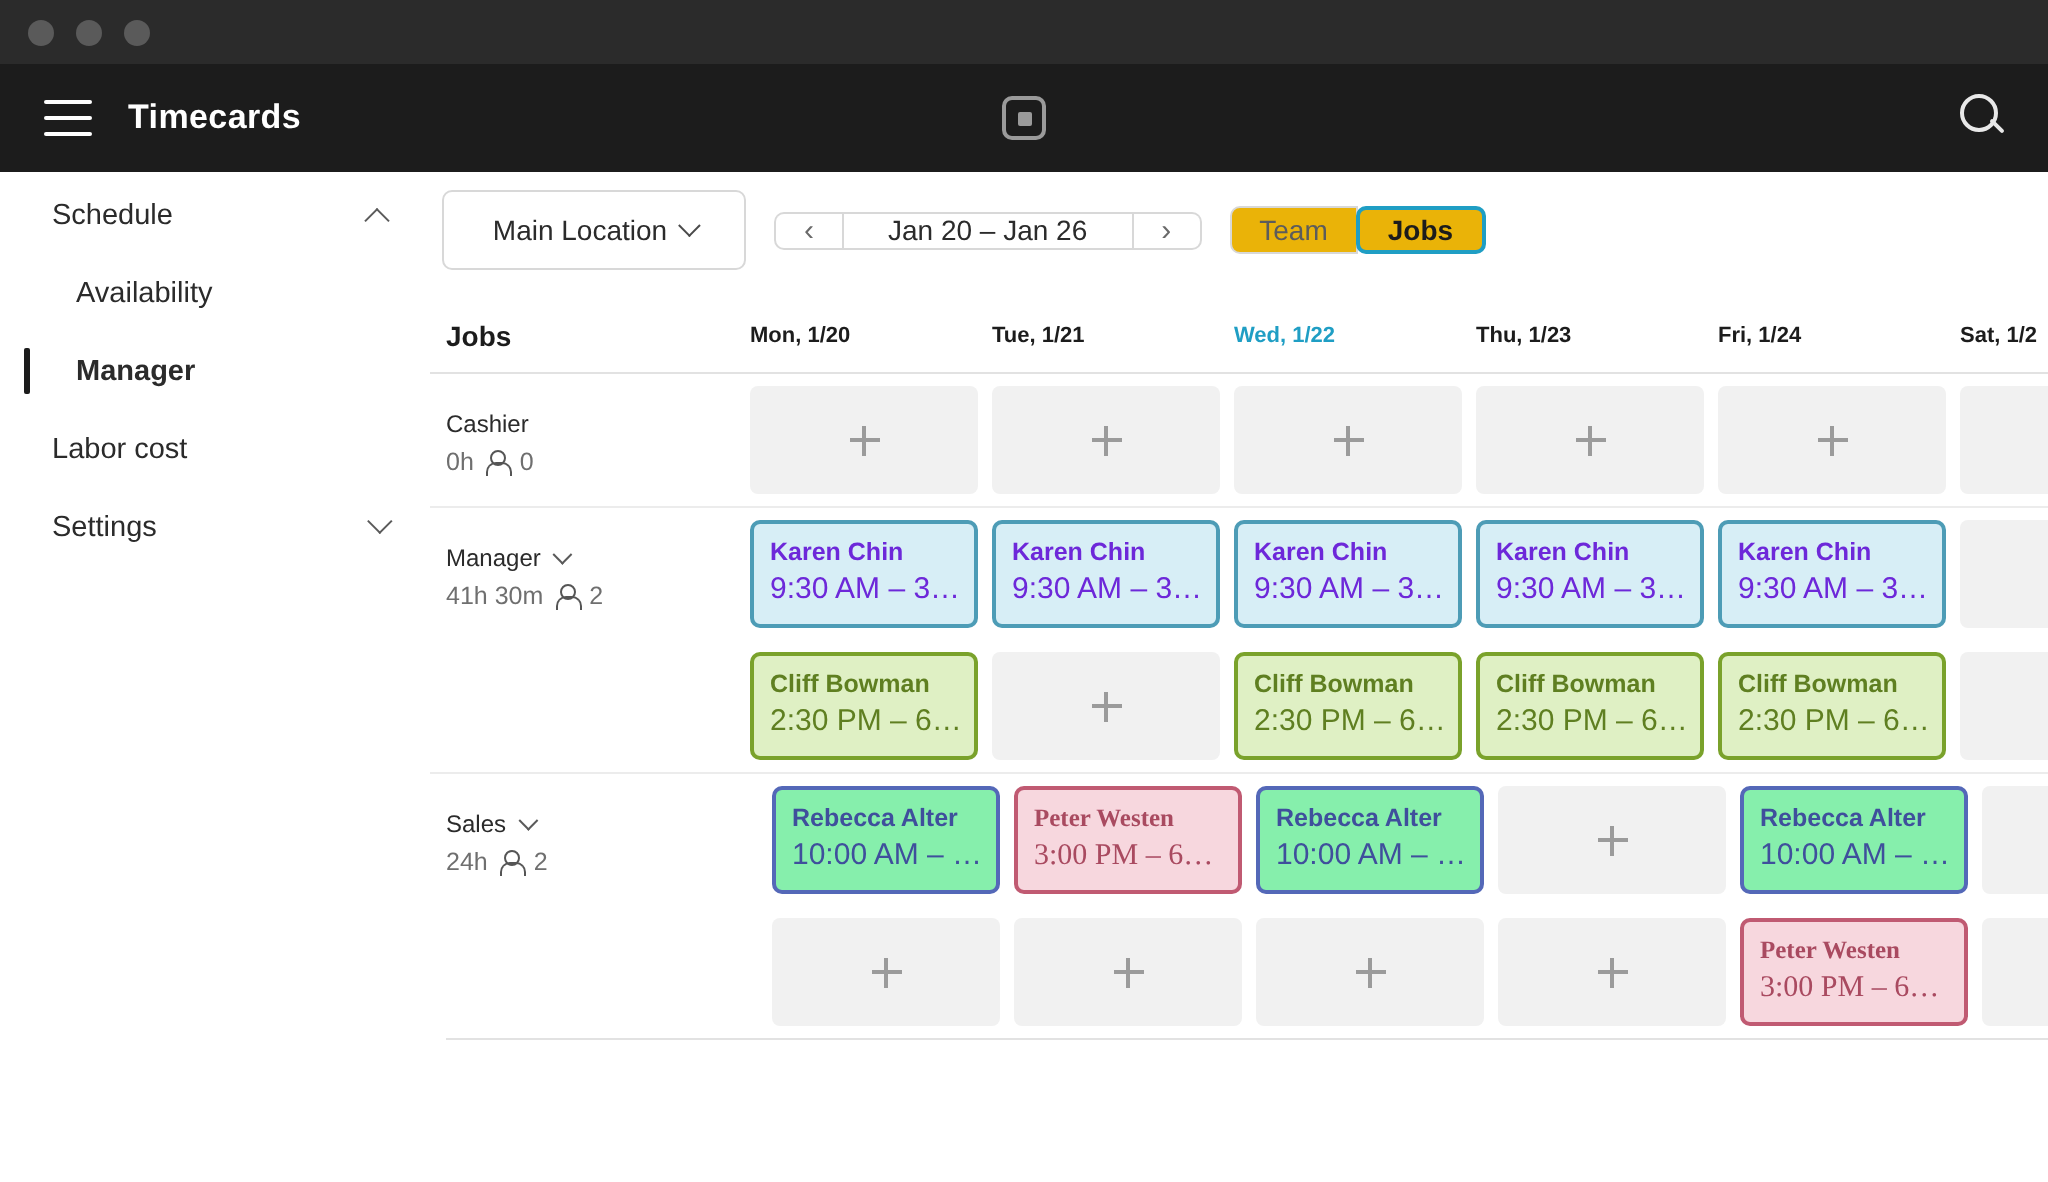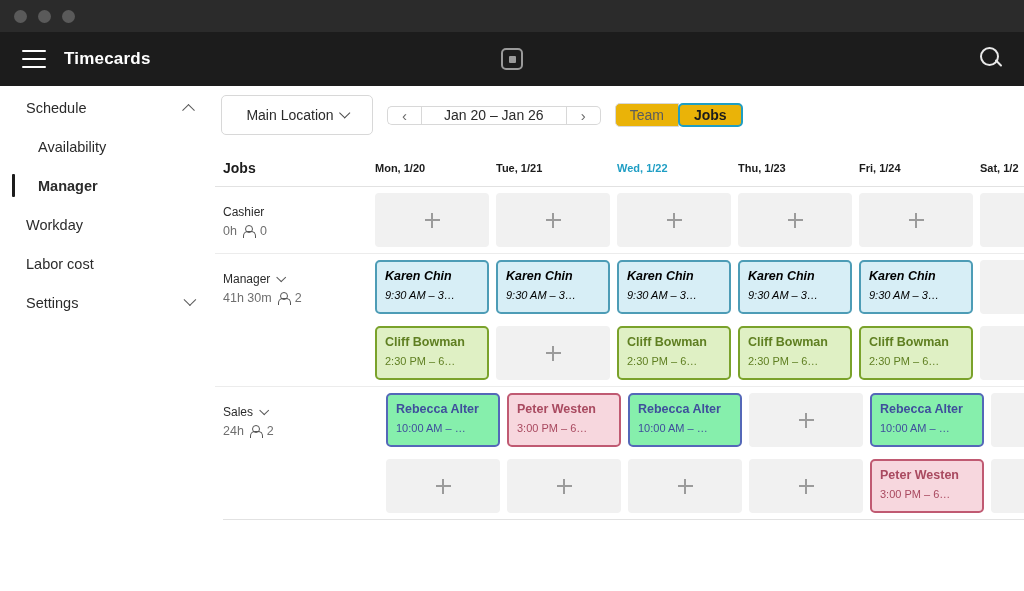--- a/index.html
+++ b/index.html
@@ -142,31 +142,31 @@
   .plus::before, .plus::after { content:''; position:absolute; background:#9b9b9b; }
   .plus::before { left: 6.5px; top: 0; width: 2px; height: 15px; }
   .plus::after  { top: 6.5px; left: 0; height: 2px; width: 15px; }
 
   .shift {
     height: 54px; border-radius: 5px; border: 2px solid; padding: 7px 8px 0 8px;
     cursor: pointer; overflow: hidden;
   }
   .shift .nm { font-size: 12.5px; font-weight: bold; line-height: 15px;
     white-space: nowrap; overflow: hidden; }
-  .shift .tm { font-size: 11px; line-height: 16px; margin-top: 3px;
+  .shift .tm { font-size: 15px; line-height: 16px; margin-top: 3px;
     white-space: nowrap; overflow: hidden; }
 
   .c-blue   { background: #d7eef6; border-color: #4d9cb6; }
-  .c-blue .nm, .c-blue .tm { color: #000000; font-style: italic; }
+  .c-blue .nm, .c-blue .tm { color: #6d28d9; }
   .c-green  { background: #dff0c4; border-color: #7aa22b; }
   .c-green .nm, .c-green .tm { color: #5f7f21; }
   .c-indigo { background: #86efac; border-color: #5468b8; }
   .c-indigo .nm, .c-indigo .tm { color: #3f4f9c; }
   .c-pink   { background: #f7d7de; border-color: #c05a72; }
-  .c-pink .nm, .c-pink .tm { color: #a94a60; }
+  .c-pink .nm, .c-pink .tm { color: #a94a60; font-family: Liberation Serif, serif; }
 
   .bottom-rule { border-top: 1px solid #e2e2e2; margin-left: 8px; }
 </style>
 </head>
 <body>
 
 <div class="titlebar">
   <span class="dot"></span>
   <span class="dot"></span>
   <span class="dot"></span>
@@ -190,23 +190,20 @@
   <nav class="sidebar" id="sidebar">
       <div class="nav-item">
         <span>Schedule</span>
         <span class="chev up"></span>
       </div>
       <div class="nav-item sub">
         <span>Availability</span>
       </div>
       <div class="nav-item sub active">
         <span>Manager</span>
-      </div>
-      <div class="nav-item">
-        <span>Workday</span>
       </div>
       <div class="nav-item">
         <span>Labor cost</span>
       </div>
       <div class="nav-item">
         <span>Settings</span>
         <span class="chev down"></span>
       </div>
     </nav>
 

